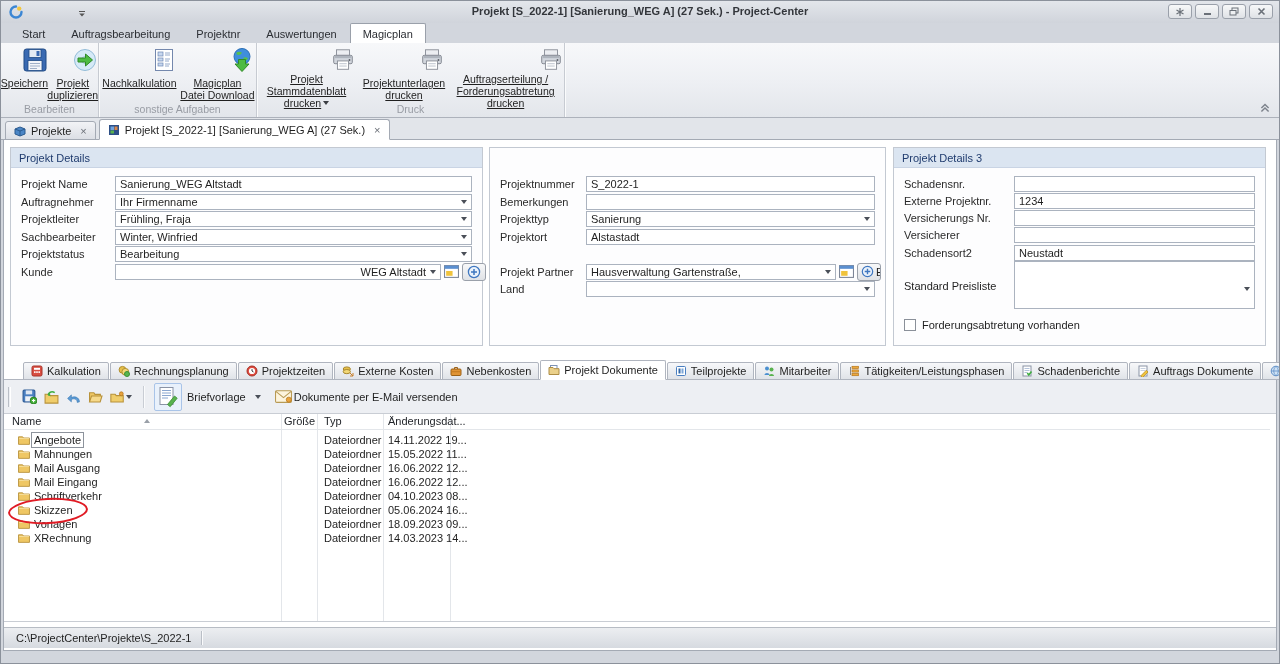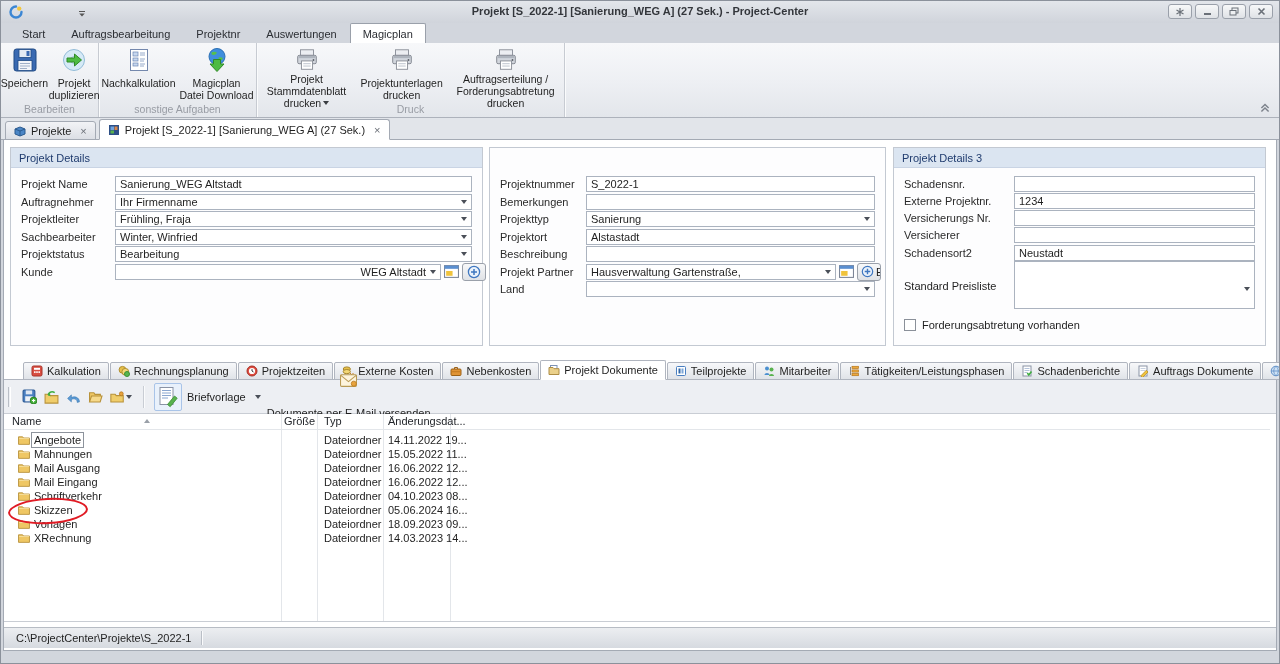--- a/index.html
+++ b/index.html
@@ -20,21 +20,21 @@
   
   .rtabs{position:absolute;top:22px;left:0;right:0;height:20px;display:flex;align-items:flex-end;padding-left:8px;}
   .rtab{height:19px;padding:0 12px;display:flex;align-items:center;color:#2b2e33;border:1px solid transparent;}
   .rtab.active{background:#fff;border:1px solid #9aa0aa;border-bottom:none;border-radius:2px 2px 0 0;height:20px;}
 
   
   .rbody{position:absolute;top:42px;left:0;right:0;height:75px;
     background:linear-gradient(#f7f8fa,#edeff3 55%,#e3e6eb);border-bottom:1px solid #adb2bb;}
   .rgroup{position:absolute;top:0;bottom:0;border-right:1px solid #c7cbd2;box-shadow:1px 0 0 #fafbfc;}
   .rbuttons{position:absolute;top:2px;left:0;right:0;height:58px;display:flex;justify-content:center;gap:2px;}
-  .rbtn{display:flex;flex-direction:column;align-items:center;padding-top:2px;}
+  .rbtn{display:flex;flex-direction:column;align-items:flex-end;padding-top:2px;text-decoration:underline;}
   .rbtn .ric{height:30px;display:flex;align-items:flex-start;justify-content:center;}
   .rlabel{font-size:10.5px;line-height:12px;text-align:center;color:#1f1f1f;white-space:pre-line;}
   .rarrow{display:inline-block;width:0;height:0;border:3px solid transparent;border-top:4px solid #3a3d42;vertical-align:middle;margin-left:2px;}
   .rgrouplabel{position:absolute;bottom:2px;left:0;right:0;text-align:center;color:#989ca4;font-size:10.5px;}
   .collapse{position:absolute;right:8px;bottom:4px;width:12px;height:10px;}
 
   
   .doctabs{position:absolute;top:117px;left:0;right:0;height:22px;background:#e2e5ea;
     border-bottom:1px solid #a4aab4;display:flex;align-items:flex-end;padding-left:4px;}
   .dtab{height:19px;margin-bottom:-1px;margin-right:3px;padding:0 8px;display:flex;align-items:center;gap:5px;
@@ -75,21 +75,21 @@
 
   
   .toolbar{position:absolute;left:0;right:0;top:240px;height:34px;background:#edeff3;border-bottom:1px solid #c9cdd4;
     display:flex;align-items:center;padding-left:4px;gap:6px;}
   .grip{width:3px;height:20px;border-left:1px solid #b9bec6;border-right:1px solid #fff;margin-right:4px;}
   .tico{width:16px;height:15px;display:flex;align-items:center;justify-content:center;}
   .tsep{width:1px;height:22px;background:#c9cdd4;box-shadow:1px 0 0 #fafbfc;margin:0 4px;}
   .bvbtn{display:flex;align-items:center;gap:5px;}
   .bvicon{width:28px;height:28px;border:1px solid #a9c4e8;border-radius:2px;background:#e9f1fb;
     display:flex;align-items:center;justify-content:center;}
-  .emailbtn{display:flex;align-items:center;gap:20px;flex-direction:column;}
+  .emailbtn{display:flex;align-items:center;gap:2px;margin-left:8px;}
 
   
   .grid{position:absolute;left:0;right:6px;top:274px;height:208px;border-bottom:1px solid #c9cdd4;background:#fff;}
   .gsep{position:absolute;top:0;bottom:0;width:1px;background:#e3e6ea;}
   .ghead{position:absolute;top:0;left:0;right:0;height:16px;border-bottom:1px solid #e3e6ea;color:#22252a;}
   .gh{position:absolute;top:1px;}
   .sort{position:absolute;left:140px;top:2px;width:0;height:0;border:3.5px solid transparent;border-bottom:4px solid #9aa0a8;}
   .grow{position:absolute;left:0;right:0;height:14px;line-height:14px;}
   .ficon{position:absolute;left:14px;top:1px;}
   .fname{position:absolute;left:30px;top:0;}
@@ -374,26 +374,20 @@
             <span class="val">Sanierung</span>
             <i class="ca"></i>
           </span>
       </div>
       <div class="frow" style="top:80px">
         <span class="flabel">Projektort</span>
         <span class="finput">
             <span class="val">Alstastadt</span>
           </span>
       </div>
-      <div class="frow" style="top:97px">
-        <span class="flabel">Beschreibung</span>
-        <span class="finput">
-            <span class="val"></span>
-          </span>
-      </div>
       <div class="frow" style="top:115px;right:4px;">
         <span class="flabel">Projekt Partner</span>
         <span class="finput">
             <span class="val">Hausverwaltung Gartenstraße,</span>
             <i class="ca"></i>
           </span>
         <span class="miniicon">
           <svg width="15" height="13" viewBox="0 0 14 12">
               <rect x=".5" y=".5" width="13" height="11" fill="#fff" stroke="#7d8697"></rect>
               <rect x=".5" y=".5" width="13" height="3" fill="#5b8fd0"></rect>

